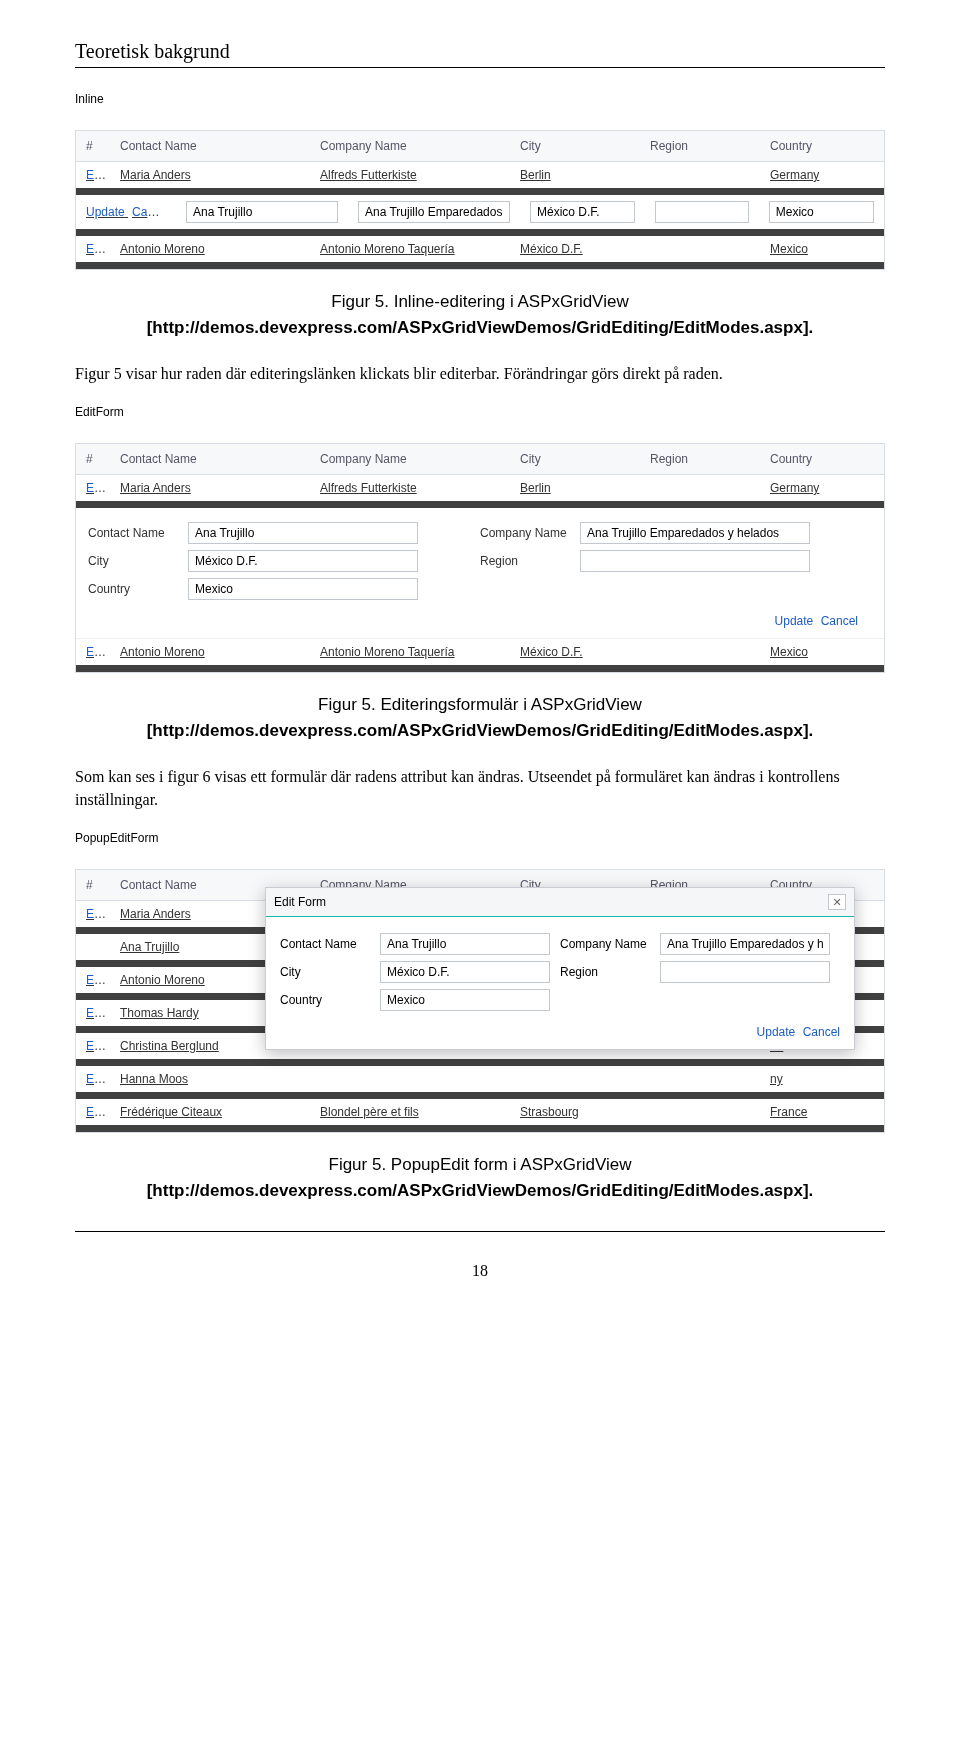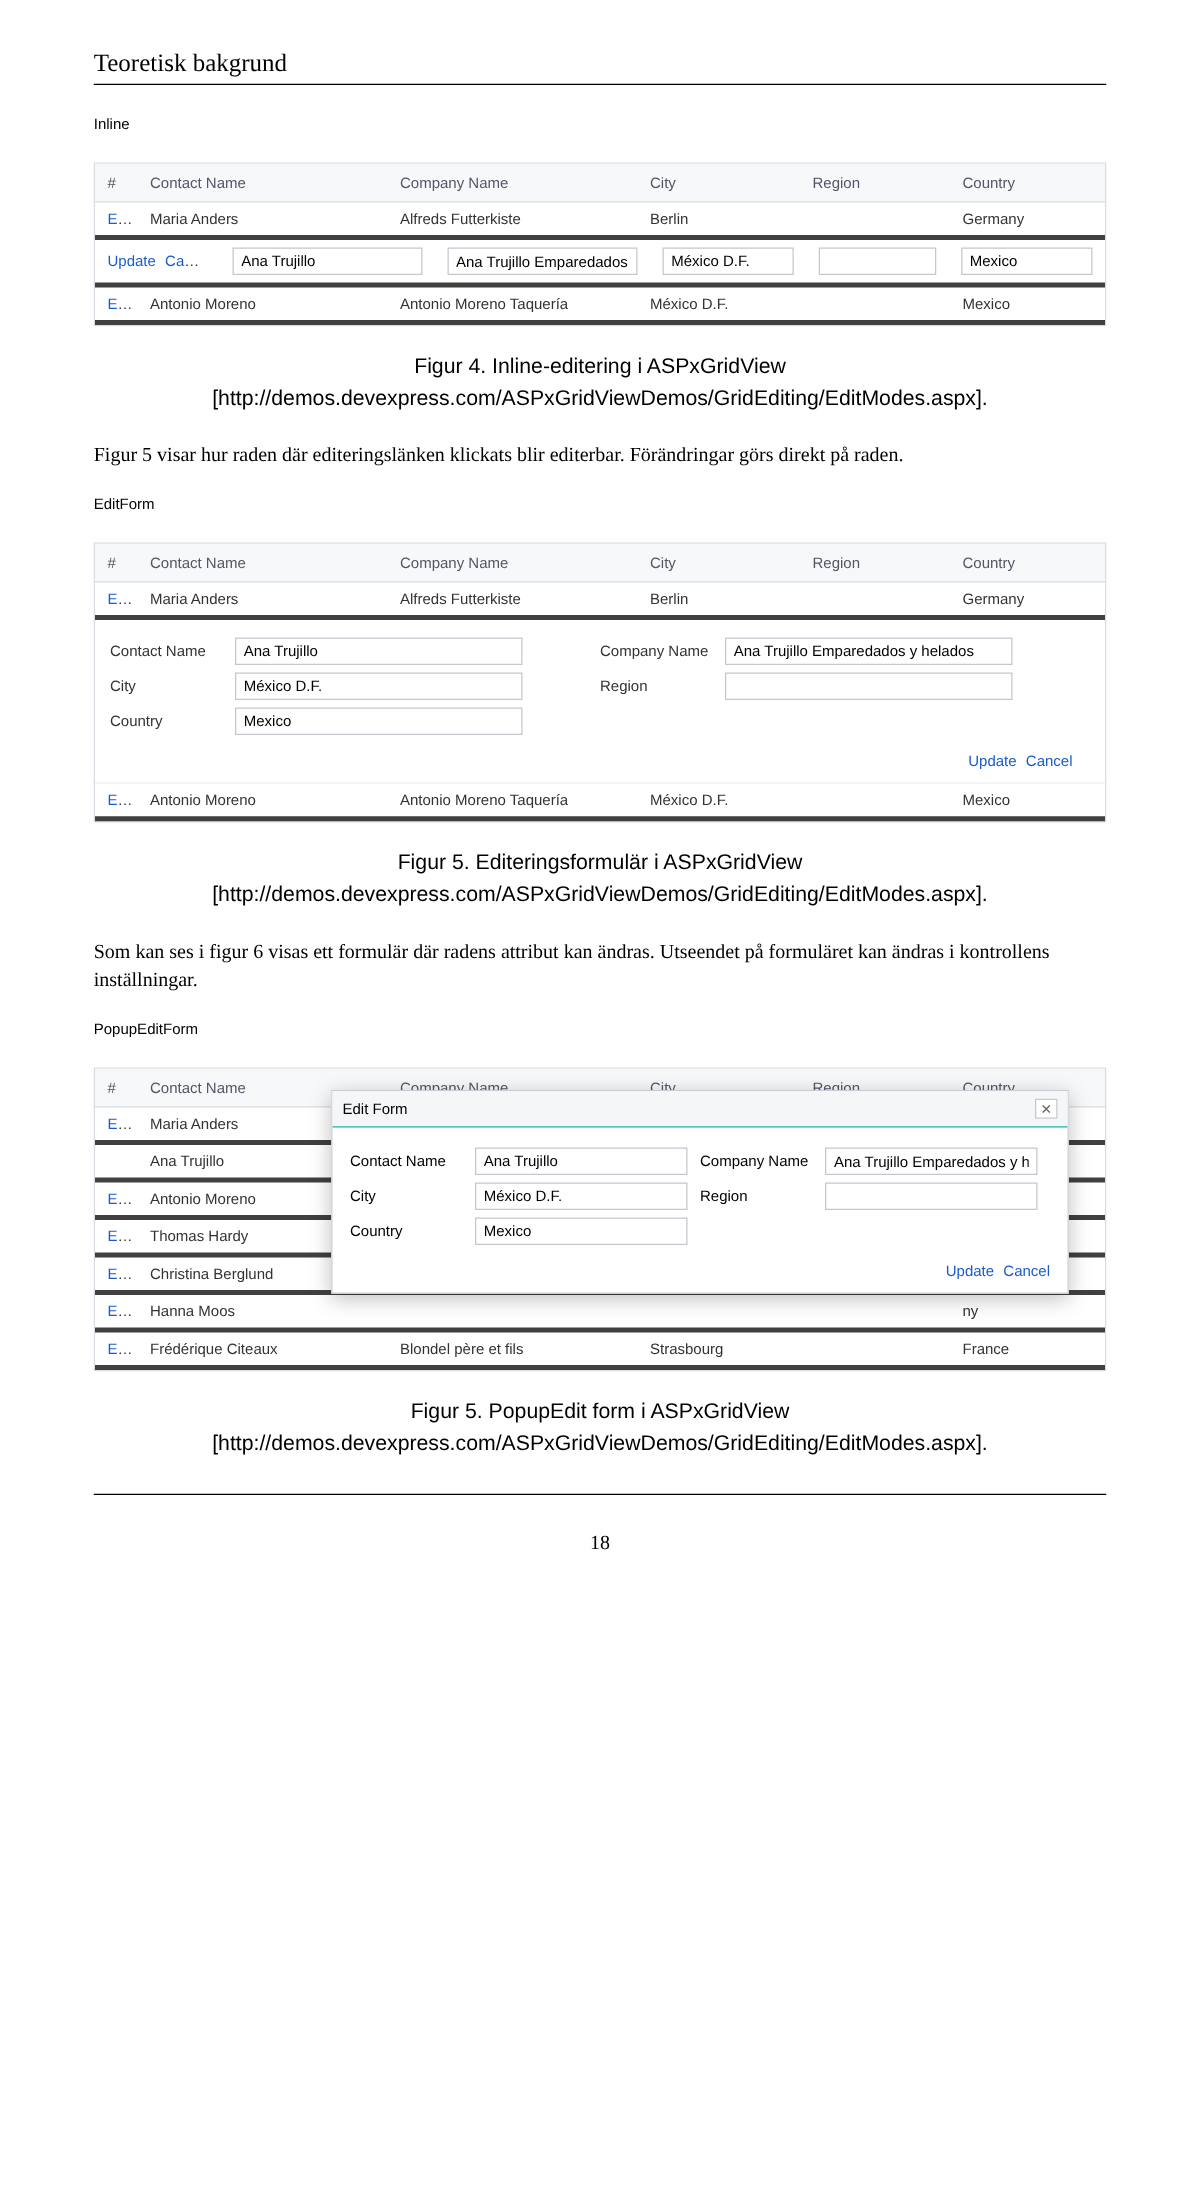--- a/index.html
+++ b/index.html
@@ -2,30 +2,30 @@
 <html><head>
 <meta charset="utf-8">
 <style>
   * { box-sizing: border-box; margin: 0; padding: 0; }
   body { background: #fff; font-family: Georgia, 'Times New Roman', serif; color: #000; width: 960px; }
   .page { padding: 40px 75px 30px 75px; }
   .header-title { font-size: 20px; font-family: Georgia, serif; margin-bottom: 4px; }
   .header-rule { border: 0; border-top: 1px solid #000; margin-bottom: 24px; }
   .section-h { font-family: Arial, Helvetica, sans-serif; font-weight: normal; font-size: 12px; margin: 18px 0 24px 0; }
   .caption { text-align: center; font-size: 17px; font-family: Arial, Helvetica, sans-serif; margin: 20px auto 4px; line-height: 1.4; }
-  .caption-url { text-align: center; font-size: 17px; font-family: Arial, Helvetica, sans-serif; margin-bottom: 24px; }
+  .caption-url { text-align: center; font-size: 17px; font-family: Arial, Helvetica, sans-serif; margin-bottom: 24px; font-weight: bold; }
   .body-p { font-size: 16px; font-family: Georgia, serif; line-height: 1.45; margin: 10px 0 20px; }
   .page-num { text-align: center; font-size: 16px; margin-top: 30px; }
   .footer-rule { border: 0; border-top: 1px solid #000; margin-top: 30px; margin-bottom: 6px; }
 
   
   .grid { width: 100%; border: 1px solid #d8dde3; border-top: 1px solid #d8dde3; font-family: Arial, Helvetica, sans-serif; font-size: 12px; color: #333; margin: 10px 0; background: #fff; }
   .grid-head { display: flex; background: #f7f8fa; border-bottom: 1px solid #d8dde3; }
   .grid-head .cell { padding: 8px 10px; color: #556; font-size: 12px; }
-  .grid-row { display: flex; border-bottom: 4px solid #404040; align-items: center; }
+  .grid-row { display: flex; border-bottom: 7px solid #404040; align-items: center; text-decoration: underline; }
   .grid-row .cell { padding: 6px 10px; }
   .cell { overflow: hidden; white-space: nowrap; text-overflow: ellipsis; }
   .link { color: #1a5cc8; cursor: pointer; }
   .link + .link { margin-left: 4px; }
   .inp { border: 1px solid #c3c8cf; padding: 3px 6px; font-size: 12px; width: 100%; font-family: Arial; }
   .form-rows { border-bottom: 1px solid #eef0f3; padding: 8px 12px 6px; }
   .form-line { display: flex; align-items: center; margin: 6px 0; }
   .form-label { width: 100px; font-size: 12px; color: #333; }
   .form-input { flex: 1; }
   .form-input input { width: 230px; border: 1px solid #c3c8cf; padding: 3px 6px; font-size: 12px; }
@@ -98,21 +98,21 @@
     <div class="grid-row">
       <div class="cell c-hash"><span class="link">Edit</span></div>
       <div class="cell c-name">Antonio Moreno</div>
       <div class="cell c-comp">Antonio Moreno Taquería</div>
       <div class="cell c-city">México D.F.</div>
       <div class="cell c-region"></div>
       <div class="cell c-country">Mexico</div>
     </div>
   </div>
 
-  <div class="caption">Figur 4. Inline-editering i ASPxGridView</div>
+  <div class="caption">Figur 5. Inline-editering i ASPxGridView</div>
   <div class="caption-url">[http://demos.devexpress.com/ASPxGridViewDemos/GridEditing/EditModes.aspx].</div>
 
   <p class="body-p">Figur 5 visar hur raden där editeringslänken klickats blir editerbar. Förändringar görs direkt på raden.</p>
 
   <div class="section-h">EditForm</div>
 
   <div class="grid">
     <div class="grid-head">
       <div class="cell c-hash">#</div>
       <div class="cell c-name">Contact Name</div>

